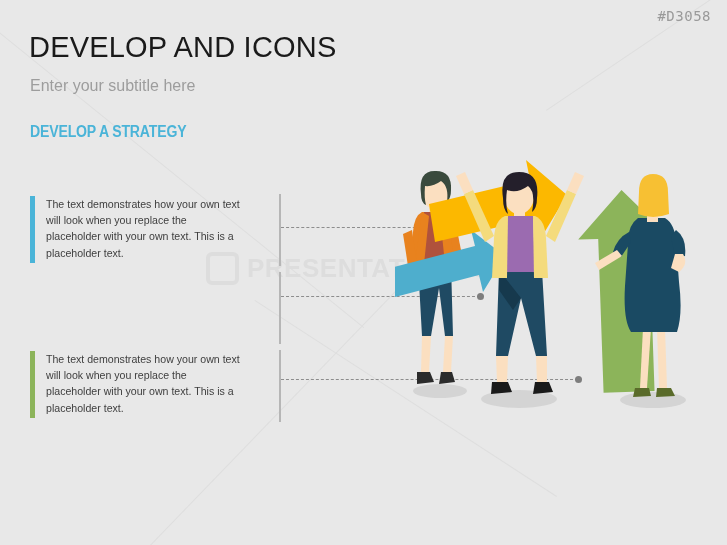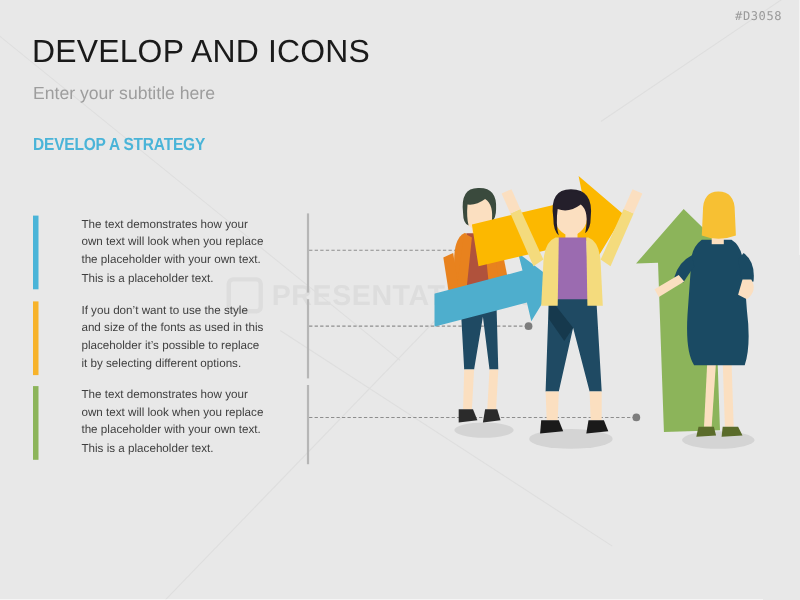--- a/index.html
+++ b/index.html
@@ -20,21 +20,21 @@
     position: absolute;
     background: #dedede;
     height: 1px;
     transform-origin: 0 0;
     pointer-events: none;
   }
   .slide-id {
     position: absolute;
     top: 8px;
     right: 16px;
-    font-size: 11px;
+    font-size: 14px;
     color: #9a9a9a;
     letter-spacing: 0.5px;
     font-family: "DejaVu Sans Mono", monospace;
   }
   .title {
     position: absolute;
     left: 29px;
     top: 31px;
     font-size: 29px;
     color: #1a1a1a;
@@ -71,21 +71,20 @@
   }
   .tbar {
     width: 5px;
     flex: 0 0 5px;
     margin-right: 11px;
   }
   .ttext {
     font-size: 10.6px;
     line-height: 16.2px;
     color: #3e3e3e;
-    margin-left: 28px;
   }
 
   
   .rail {
     position: absolute;
     left: 279px;
     width: 2px;
     background: #b6b6b6;
   }
 
@@ -154,24 +153,20 @@
   <div class="watermark">
     <div class="wm-logo"></div>
     <div class="wm-text">PRESENTATIONLOAD</div>
   </div>
 
   <div class="tblock" style="top:196px;">
     <div class="tbar" style="background:#4ab4d8; height:67px;"></div>
     <div class="ttext">The text demonstrates how your own text will look when you replace the placeholder with your own text. This is a placeholder text.</div>
   </div>
 
-  <div class="tblock" style="top:274px;">
-    <div class="tbar" style="background:#f7b32b; height:67px;"></div>
-    <div class="ttext">If you don’t want to use the style and size of the fonts as used in this placeholder it’s possible to replace it by selecting different options.</div>
-  </div>
 
   <div class="tblock" style="top:351px;">
     <div class="tbar" style="background:#8cb45a; height:67px;"></div>
     <div class="ttext">The text demonstrates how your own text will look when you replace the placeholder with your own text. This is a placeholder text.</div>
   </div>
 
   <div class="rail" style="top:194px; height:72px;"></div>
   <div class="rail" style="top:272px; height:72px;"></div>
   <div class="rail" style="top:350px; height:72px;"></div>
 

